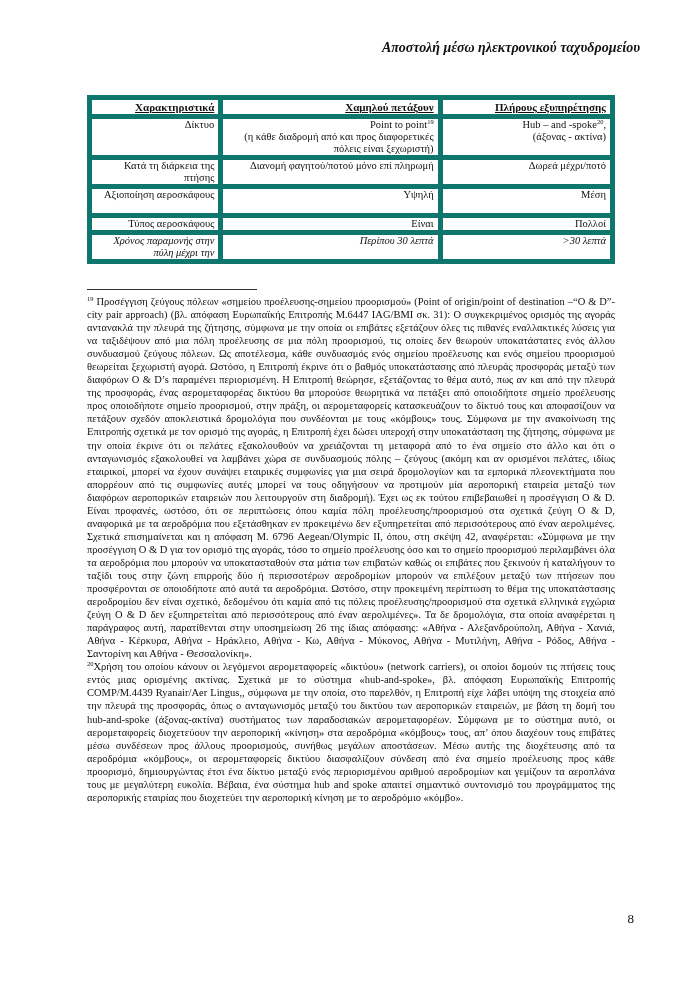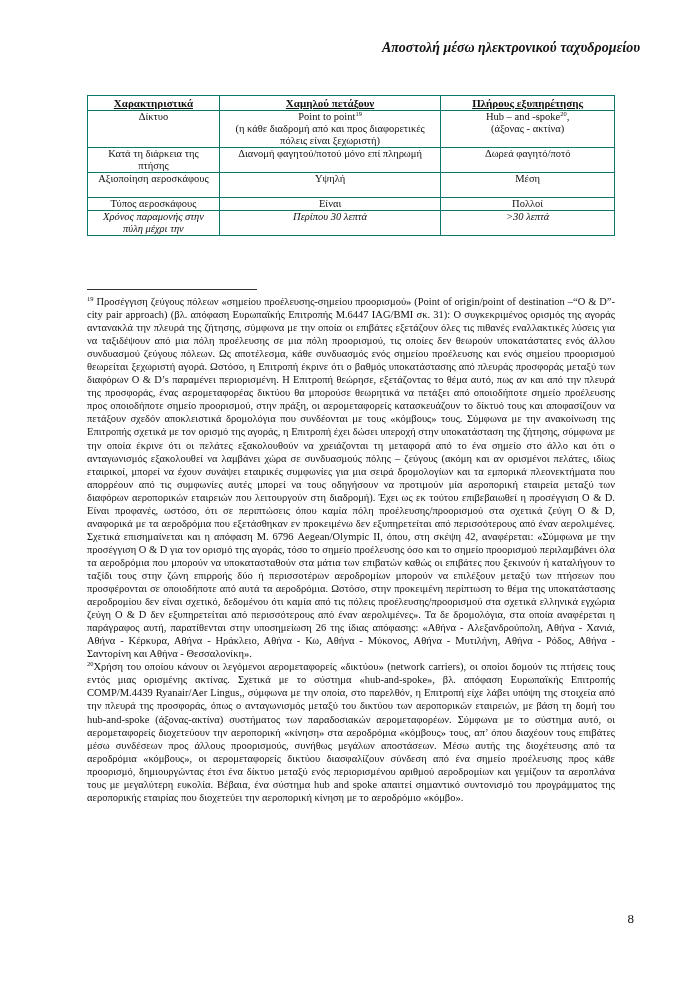--- a/index.html
+++ b/index.html
@@ -27,22 +27,22 @@
       position: absolute;
       top: 95px;
       left: 87px;
       width: 528px;
       border-collapse: collapse;
       font-size: 10.5px;
       line-height: 12px;
     }
     .comparison-table th,
     .comparison-table td {
-      border: 1px solid #0f766e;
-      text-align: center;
+      border: 5px solid #0f766e;
+      text-align: right;
       vertical-align: top;
       padding: 0 4px;
     }
     .comparison-table th {
       font-weight: bold;
       text-decoration: underline;
       font-size: 11px;
       padding-top: 1px;
       padding-bottom: 1px;
     }
@@ -110,21 +110,21 @@
         <span>(η κάθε διαδρομή από και προς διαφορετικές πόλεις είναι ξεχωριστή)</span>
       </td>
       <td>
         <span>Hub – and -spoke</span><sup>20</sup><span>,</span><br>
         <span>(άξονας - ακτίνα)</span>
       </td>
     </tr>
     <tr class="mid">
       <td>Κατά τη διάρκεια της πτήσης</td>
       <td>Διανομή φαγητού/ποτού μόνο επί πληρωμή</td>
-      <td>Δωρεά φαγητό/ποτό</td>
+      <td>Δωρεά μέχρι/ποτό</td>
     </tr>
     <tr class="mid">
       <td>Αξιοποίηση αεροσκάφους</td>
       <td>Υψηλή</td>
       <td>Μέση</td>
     </tr>
     <tr class="short">
       <td>Τύπος αεροσκάφους</td>
       <td>Είναι</td>
       <td>Πολλοί</td>

